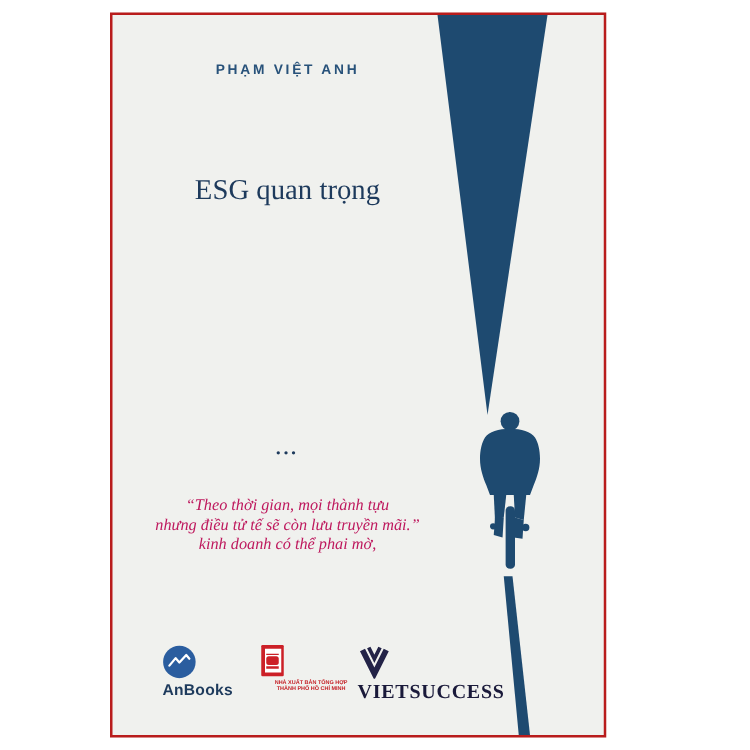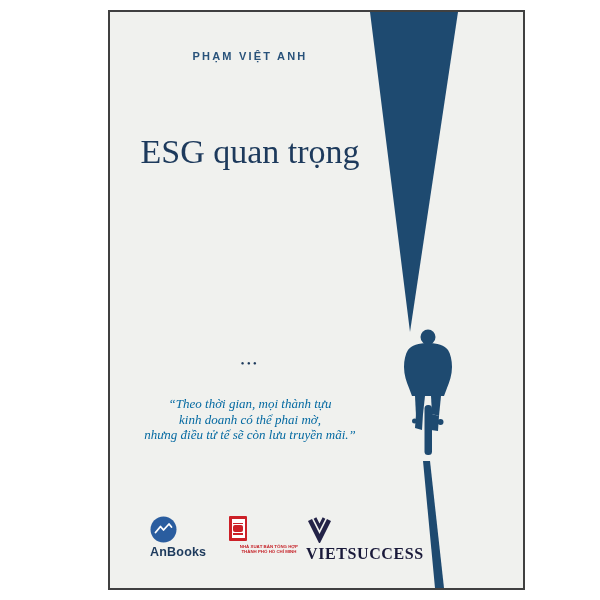--- a/index.html
+++ b/index.html
@@ -1,41 +1,41 @@
 <!DOCTYPE html>
 <html><head>
 <meta charset="utf-8">
 <style>
   html,body{margin:0;padding:0;}
   body{
     width:600px;height:600px;background:#ffffff;position:relative;overflow:hidden;
     font-family:"Liberation Sans", sans-serif;
   }
   .cover{
-    position:absolute;left:108px;top:10px;width:393px;height:576px;
-    background:#f0f1ee;border:2px solid #404040;box-sizing:content-box;padding-left:20px;
+    position:absolute;left:88px;top:10px;width:393px;height:576px;
+    background:#f0f1ee;border:2px solid #b91c1c;box-sizing:content-box;
   }
   .artwork{position:absolute;left:0;top:0;width:393px;height:576px;display:block;}
   .author{
     position:absolute;left:0;top:38px;width:280px;text-align:center;
     font-size:11px;font-weight:600;letter-spacing:2.2px;color:#28527a;
   }
   .title{
     position:absolute;left:0;top:123px;width:280px;text-align:center;
-    font-family:"Liberation Serif", serif;font-size:34px;line-height:33px;
+    font-family:"Liberation Serif", serif;font-size:23px;line-height:33px;
     font-weight:500;color:#1d3a5c;
   }
   .dots{
     position:absolute;left:0;top:348px;width:280px;text-align:center;
     font-size:6px;letter-spacing:2.5px;color:#1d3a5c;
   }
   .quote{
     position:absolute;left:0;top:384px;width:280px;text-align:center;
     font-family:"Liberation Serif", serif;font-style:italic;
-    font-size:13px;line-height:15.5px;color:#0369a1;
+    font-size:13px;line-height:15.5px;color:#be185d;
   }
   .logos{position:absolute;left:0;top:504px;width:393px;height:64px;}
   .logo{position:absolute;display:flex;flex-direction:column;align-items:flex-start;}
   .logo-anbooks{left:40px;top:0;width:70px;}
   .logo-nxb{left:119px;top:0;width:76px;}
   .logo-vietsuccess{left:196px;top:0;width:84px;}
   .anb-label{margin-top:2px;font-size:12.5px;font-weight:700;color:#1d3a5c;letter-spacing:.2px;}
   .nxb-mark{
     width:18px;height:25px;background:#cc2027;border-radius:1px;
     display:flex;align-items:center;justify-content:center;
@@ -85,22 +85,22 @@
   <div class="author">PHẠM VIỆT ANH</div>
 
   <div class="title">
     <div>ESG quan trọng</div>
   </div>
 
   <div class="dots">●●●</div>
 
   <div class="quote">
     <div>“Theo thời gian, mọi thành tựu</div>
+    <div>nhưng điều tử tế sẽ còn lưu truyền mãi.”</div>
     <div>kinh doanh có thể phai mờ,</div>
-    <div>nhưng điều tử tế sẽ còn lưu truyền mãi.”</div>
   </div>
 
   <div class="logos">
 
     <div class="logo logo-anbooks">
       <svg class="mark-svg" width="27" height="27" viewBox="0 0 27 27" xmlns="http://www.w3.org/2000/svg">
         <circle cx="13.5" cy="13.5" r="13" fill="#2a5d9f"></circle>
         <polyline points="5.5,16.5 10.5,10.5 13.5,14 19,8 21.5,11" fill="none" stroke="#ffffff" stroke-width="1.8" stroke-linecap="round" stroke-linejoin="round"></polyline>
       </svg>
       <div class="anb-label">AnBooks</div>

